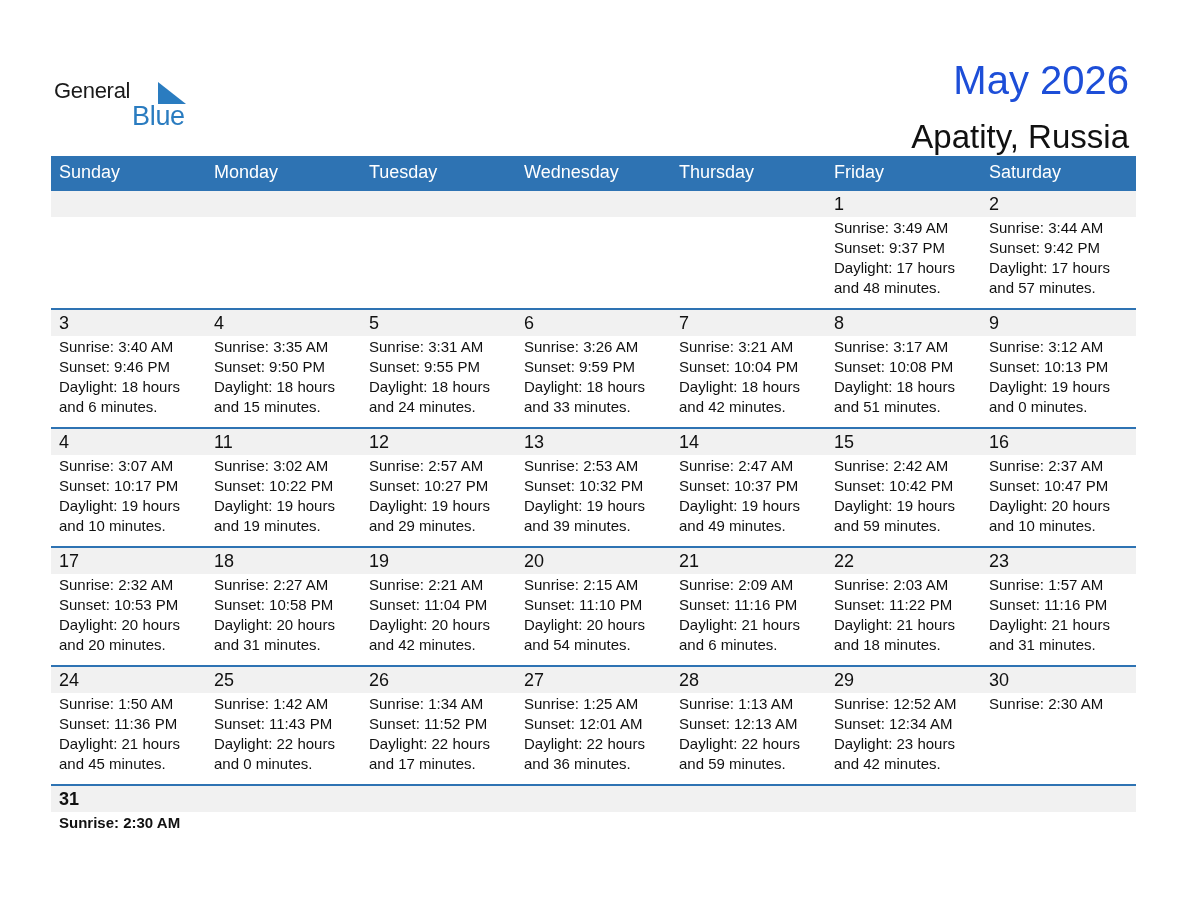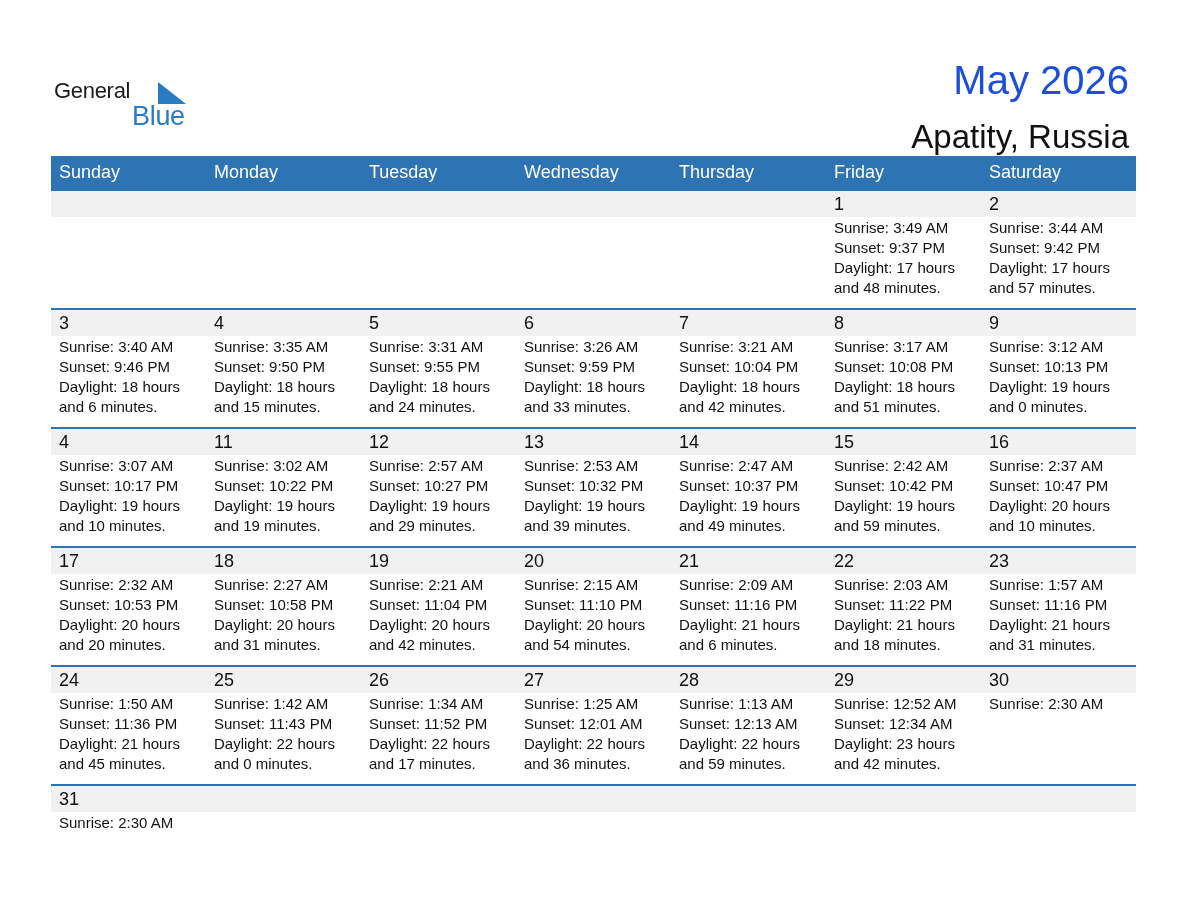--- a/index.html
+++ b/index.html
@@ -7,21 +7,21 @@
   .logo { position:absolute; left:54px; top:76px; width:140px; height:56px; }
   .logo-general { position:absolute; left:0; top:2px; font-size:22px; color:#1a1a1a; letter-spacing:-0.3px; }
   .logo-blue { position:absolute; left:78px; top:25px; font-size:27px; color:#2a7cc0; letter-spacing:-0.3px; }
   .logo-tri { position:absolute; left:104px; top:6px; width:0; height:0; border-left:28px solid #2a7cc0; border-top:22px solid transparent; }
   .title { position:absolute; right:59px; top:58px; font-size:40px; color:#1d4ed8; }
   .subtitle { position:absolute; right:59px; top:118px; font-size:33px; color:#111; }
   .cal { position:absolute; left:51px; top:156px; width:1085px; }
   .head { display:flex; background:#2e73b3; height:35px; }
   .head div { width:155px; color:#fff; font-size:18px; line-height:33px; padding-left:8px; box-sizing:border-box; }
   .week { border-bottom:2px solid #2e73b3; }
-  .week.last { border-bottom:none; }
+  .week.last { border-bottom:none;font-weight:bold; }
   .daynum-row { display:flex; background:#f1f1f1; height:26px; }
   .daynum-row div { width:155px; font-size:18px; line-height:26px; padding-left:8px; box-sizing:border-box; }
   .info-row { display:flex; }
   .cell { width:155px; padding-left:8px; box-sizing:border-box; font-size:15px; line-height:20px; padding-top:1px; padding-bottom:10px; }
   .week .info-row { min-height:82px; }
   .week.last .info-row { min-height:22px; }
 </style>
 </head>
 <body>
 

